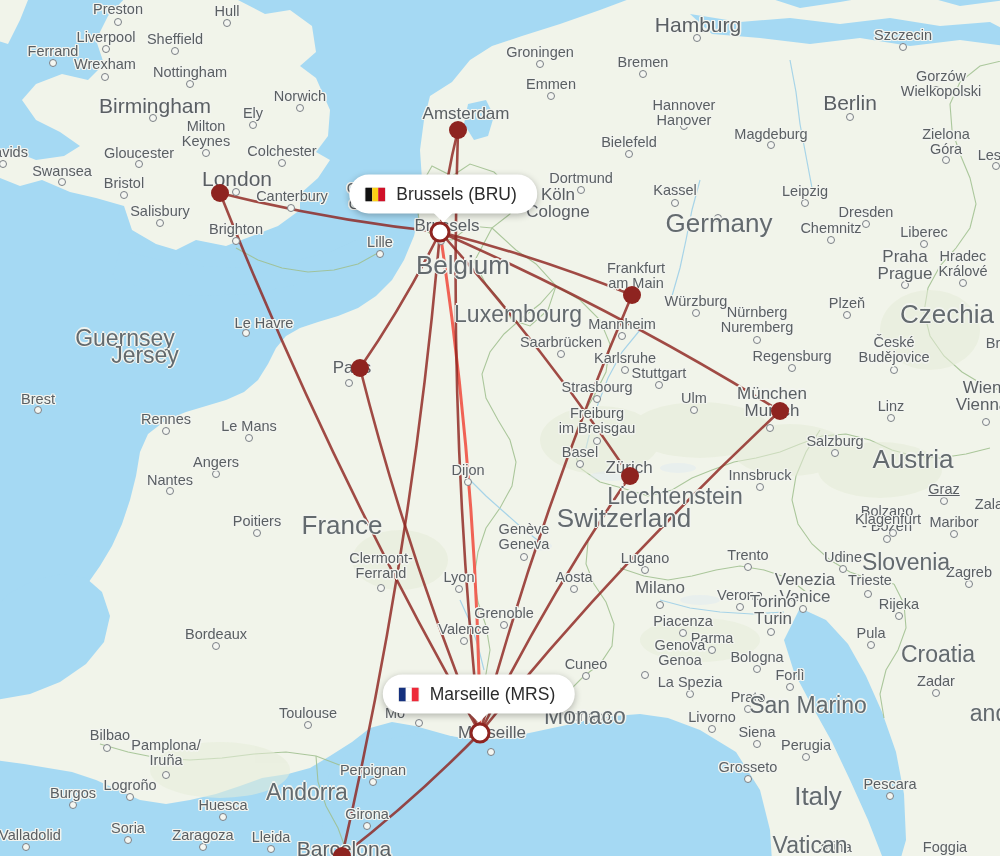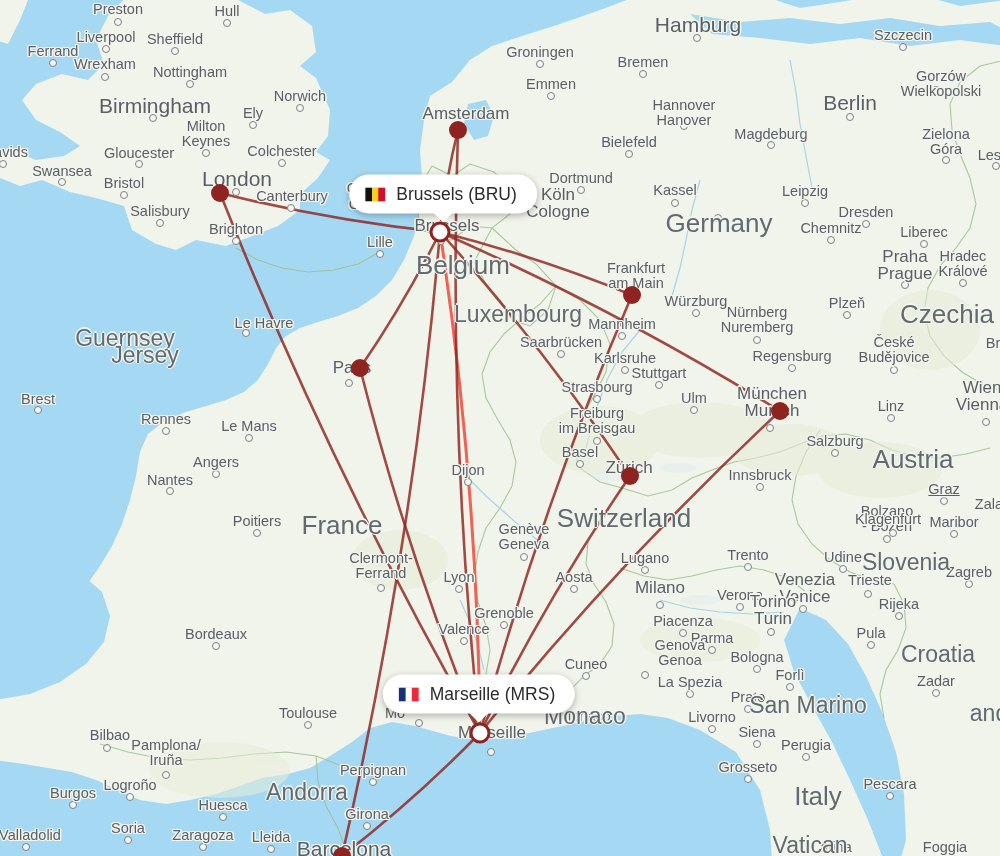--- a/index.html
+++ b/index.html
@@ -428,20 +428,21 @@
       <div class="city s two" style="left: 381px; top: 566px;">Clermont-<br>Ferrand</div>
       <div class="dotmark" style="left: 216px; top: 646px;"></div>
       <div class="city s" style="left: 216px; top: 634px;">Bordeaux</div>
       <div class="dotmark" style="left: 349px; top: 383px;"></div>
       <div class="city m" style="left: 352px; top: 368px;">Paris</div>
       <div class="country big" style="left: 463px; top: 265px;">Belgium</div>
       <div class="country big" style="left: 719px; top: 223px;">Germany</div>
       <div class="country" style="left: 518px; top: 314px;">Luxembourg</div>
       <div class="country big" style="left: 342px; top: 525px;">France</div>
       <div class="country big" style="left: 624px; top: 518px;">Switzerland</div>
+      <div class="country" style="left: 675px; top: 496px;">Liechtenstein</div>
       <div class="country big" style="left: 913px; top: 459px;">Austria</div>
       <div class="country big" style="left: 818px; top: 796px;">Italy</div>
       <div class="country" style="left: 906px; top: 562px;">Slovenia</div>
       <div class="country" style="left: 938px; top: 654px;">Croatia</div>
       <div class="country big" style="left: 947px; top: 314px;">Czechia</div>
       <div class="country" style="left: 307px; top: 792px;">Andorra</div>
       <div class="country" style="left: 808px; top: 705px;">San Marino</div>
       <div class="country" style="left: 810px; top: 845px;">Vatican</div>
       <div class="country" style="left: 125px; top: 338px;">Guernsey</div>
       <div class="country" style="left: 145px; top: 355px;">Jersey</div>

